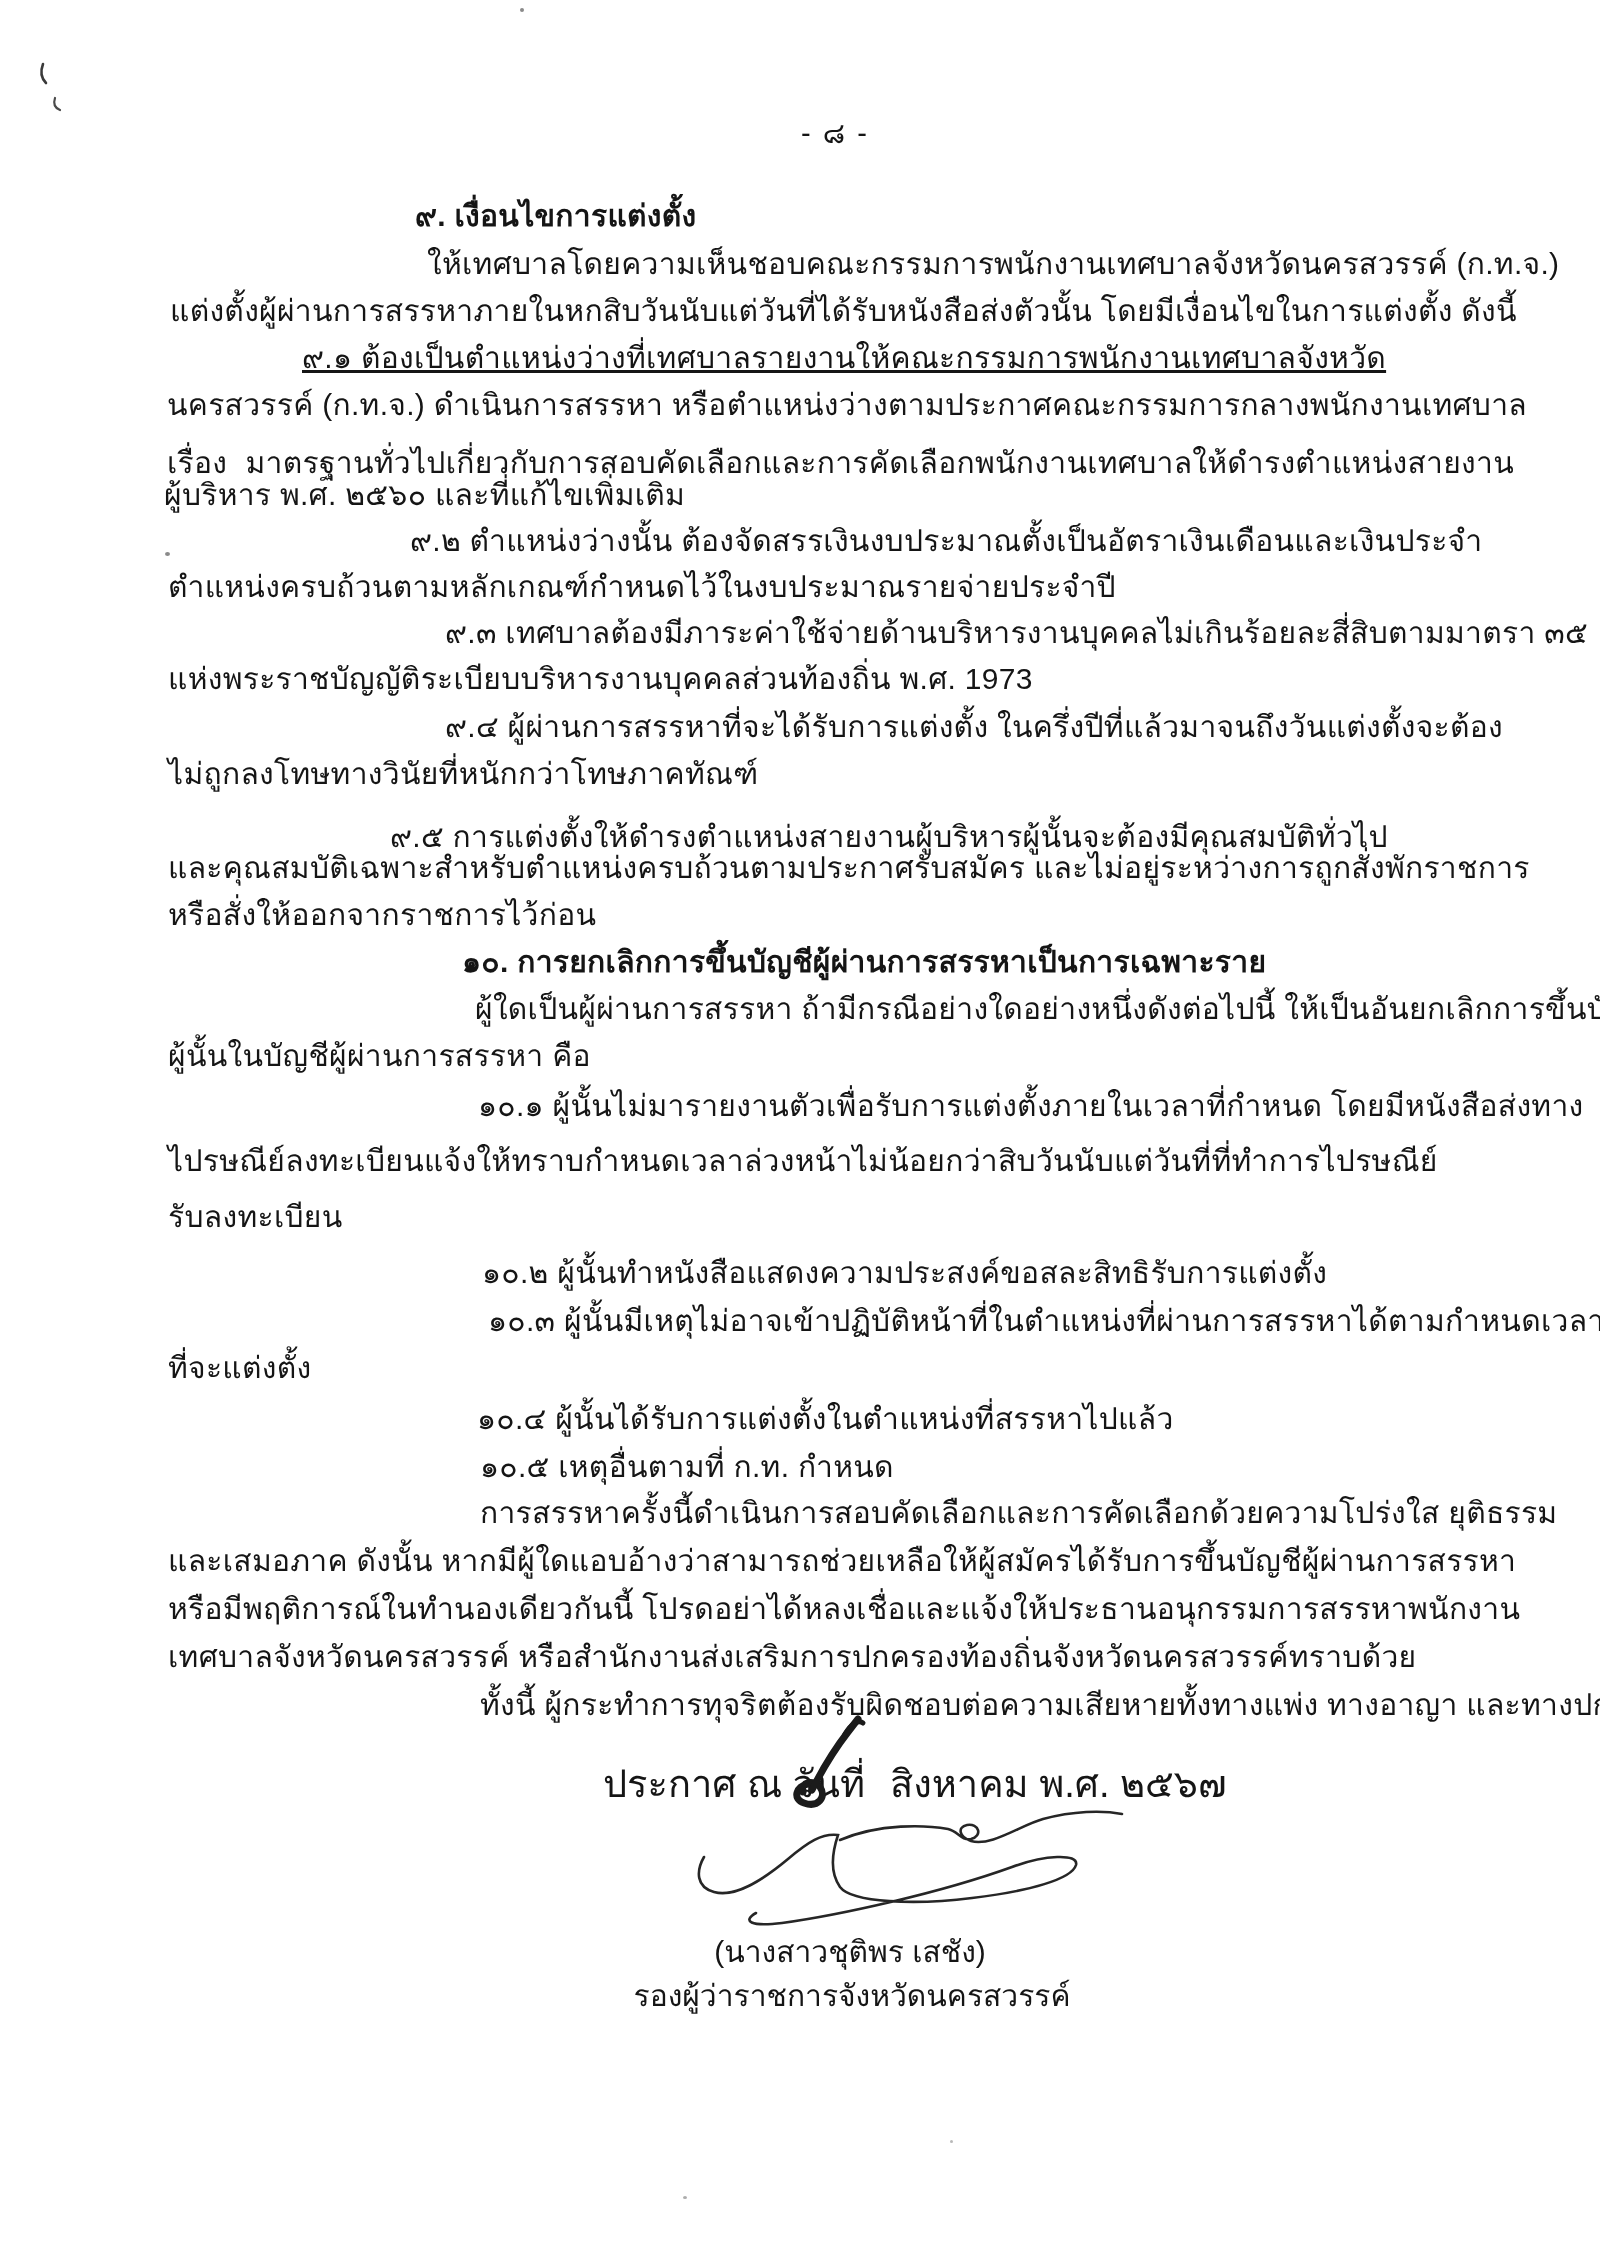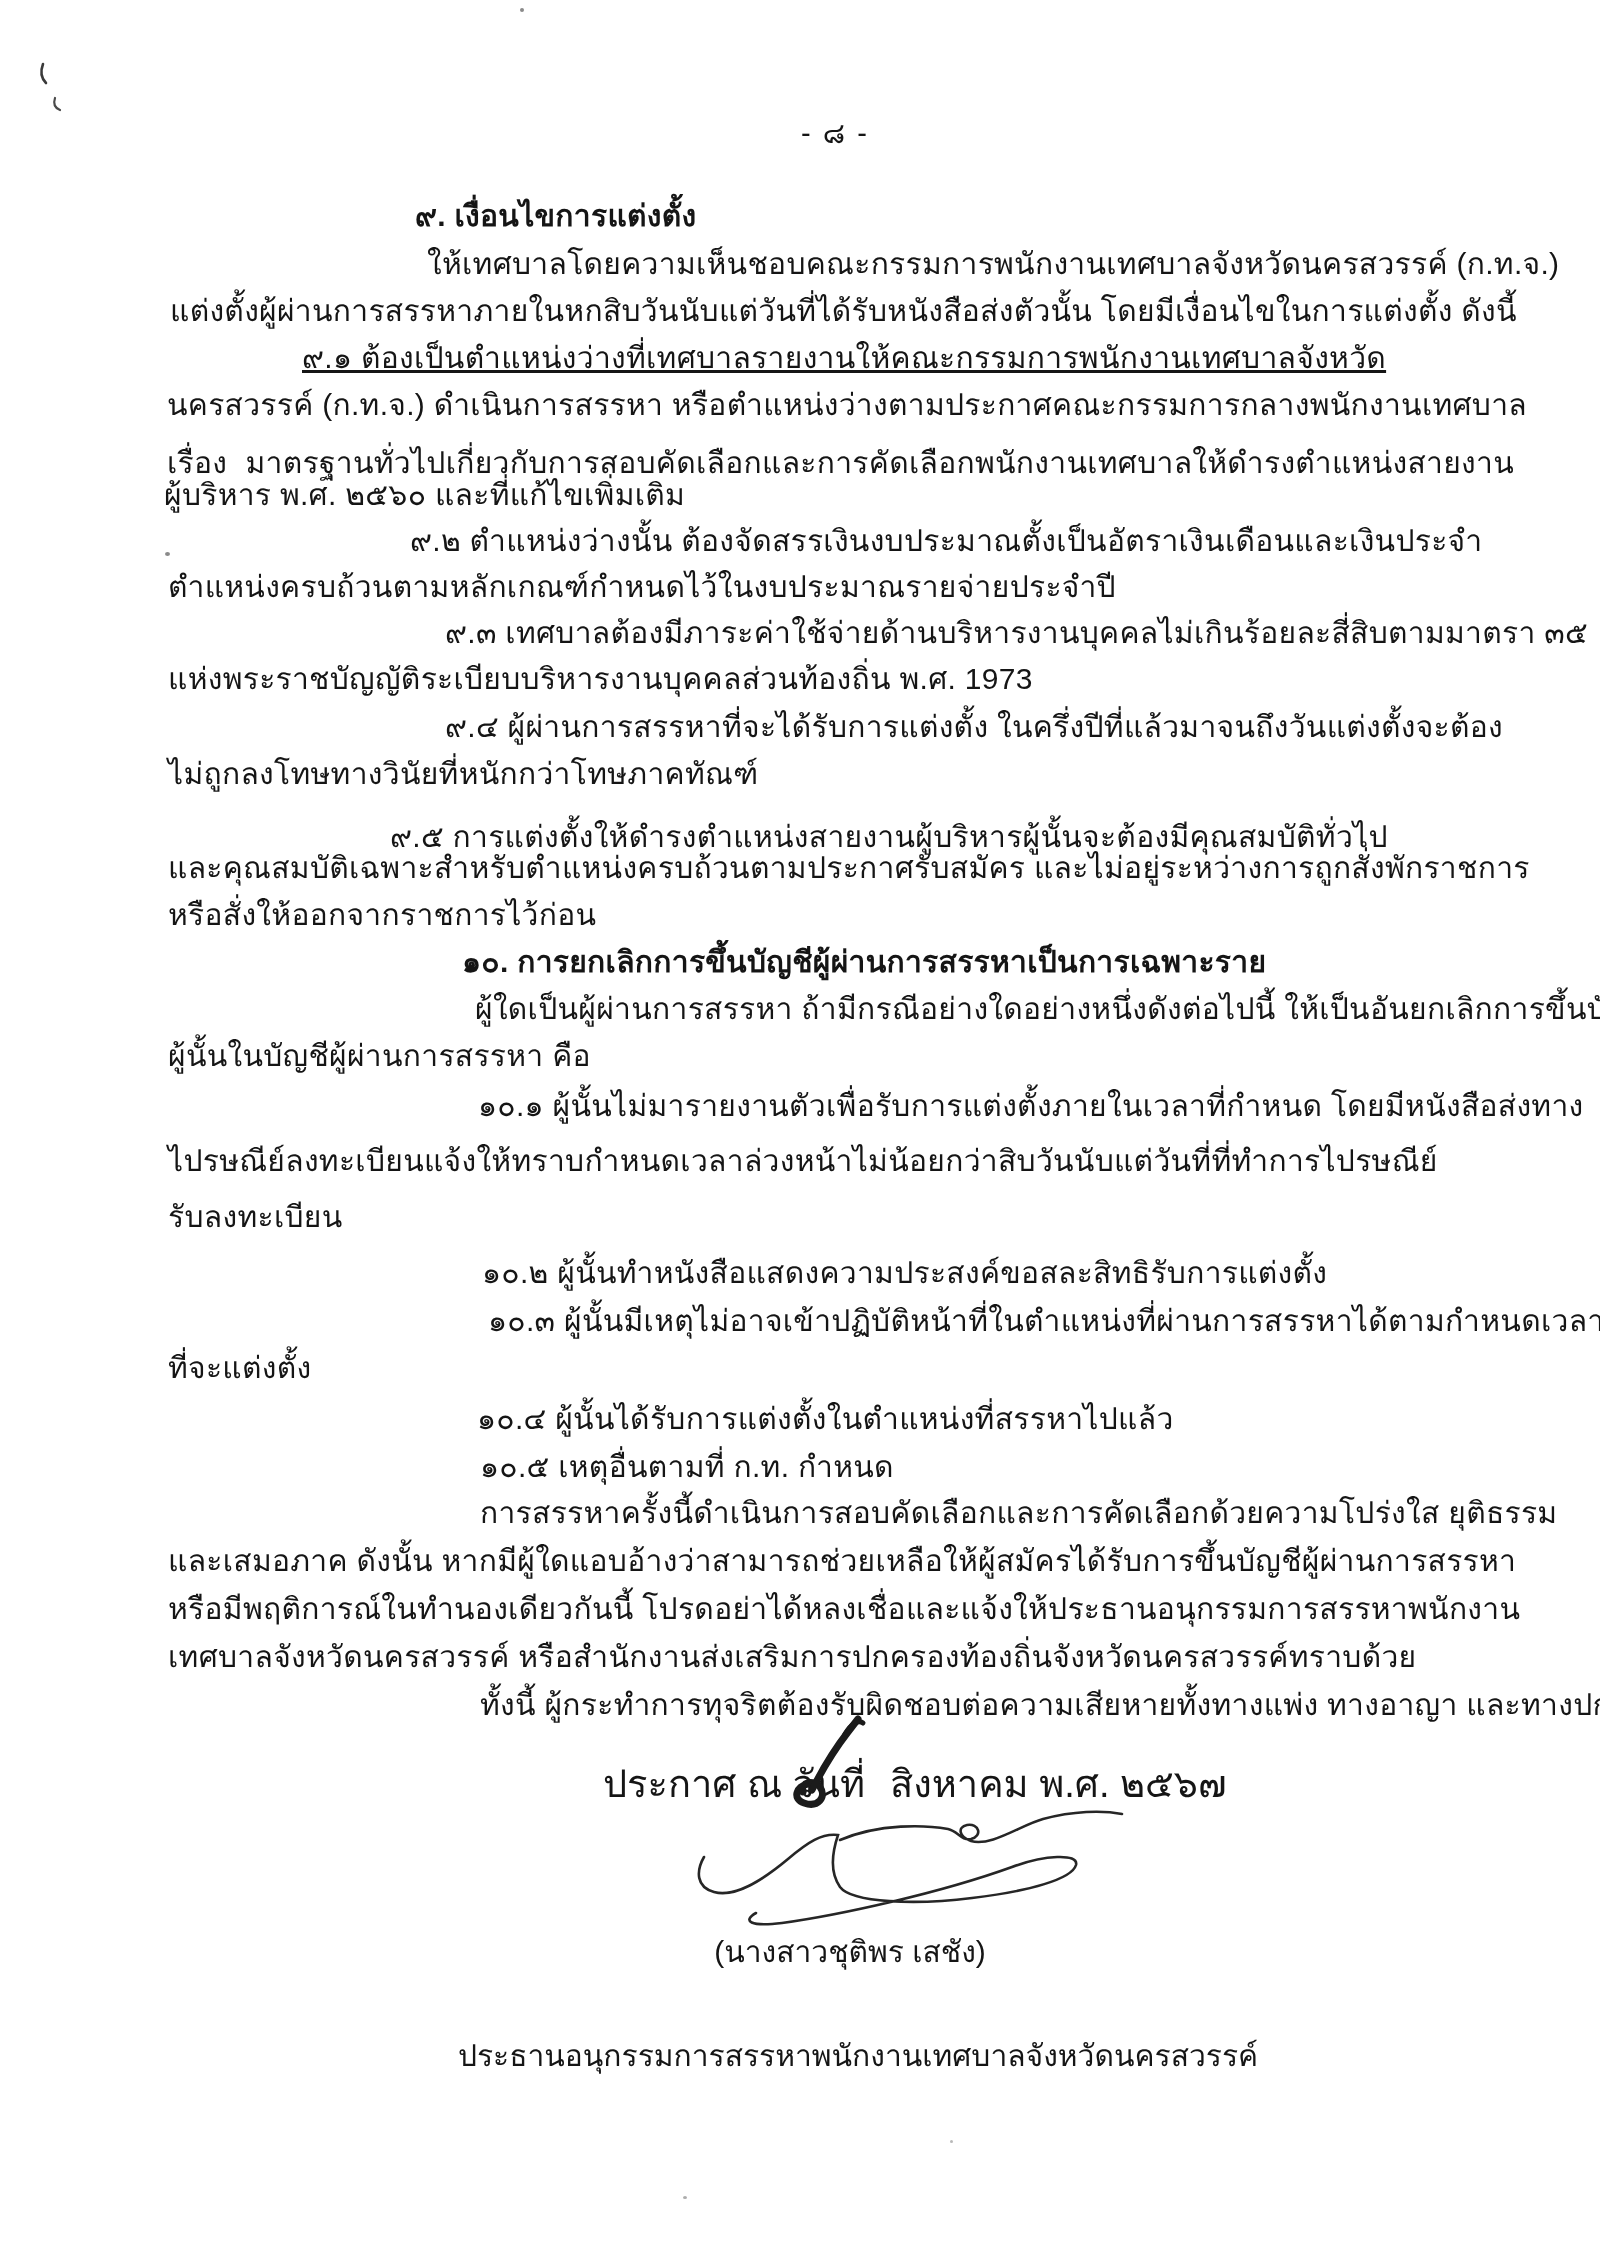--- a/index.html
+++ b/index.html
@@ -101,15 +101,15 @@
     <path d="M30 84 C40 64 52 44 66 26 L76 13" fill="none" stroke="#1b1b1b" stroke-width="7" stroke-linecap="round"></path>
     <path d="M63 28 C69 18 76 13 81 17" fill="none" stroke="#1b1b1b" stroke-width="5" stroke-linecap="round"></path>
   </svg>
 
   <svg class="svg-abs" style="left:690px; top:1795px;" width="440" height="145" viewBox="0 0 440 145">
     <path d="M150 45 C190 28 236 30 258 34 C268 36 271 46 281 44 C293 41 289 28 277 30 C267 32 269 42 281 46 C301 52 331 30 353 24 C383 16 412 15 432 19" fill="none" stroke="#262626" stroke-width="2.6" stroke-linecap="round"></path>
     <path d="M14 62 C6 76 6 92 24 97 C46 103 74 84 98 64 C118 47 132 38 148 40 C142 58 140 78 150 92 C162 108 226 110 282 103 C340 96 382 84 386 70 C389 58 354 60 322 72 C250 98 150 120 92 128 C60 132 52 126 66 118" fill="none" stroke="#262626" stroke-width="2.6" stroke-linecap="round"></path>
   </svg>
 
   <div class="sig-line sig-name">(นางสาวชุติพร  เสชัง)</div>
-  <div class="sig-line sig-title2">ประธานอนุกรรมการสรรหาพนักงานเทศบาลจังหวัดนครสวรรค์</div>
+  <div class="sig-line sig-title1">รองผู้ว่าราชการจังหวัดนครสวรรค์</div>
 
 </div>
 
 </body></html>

